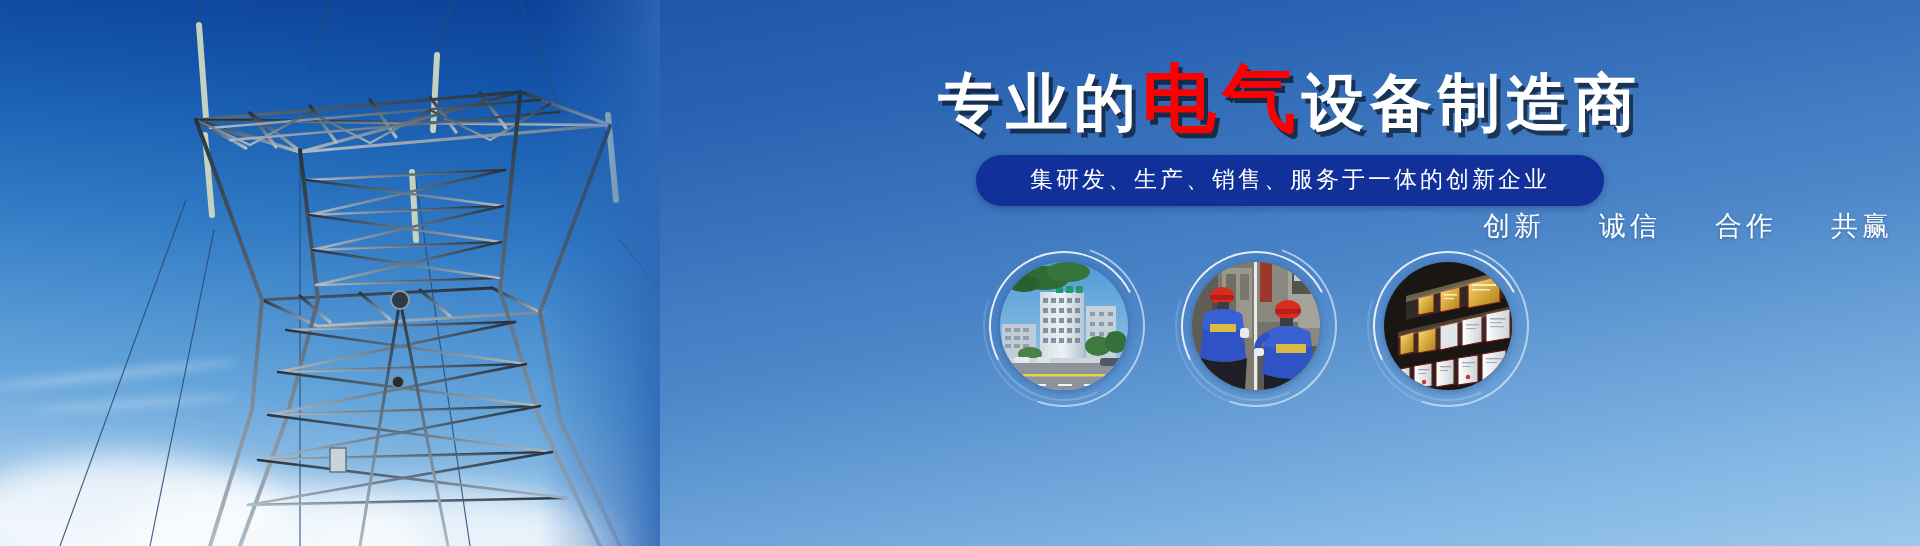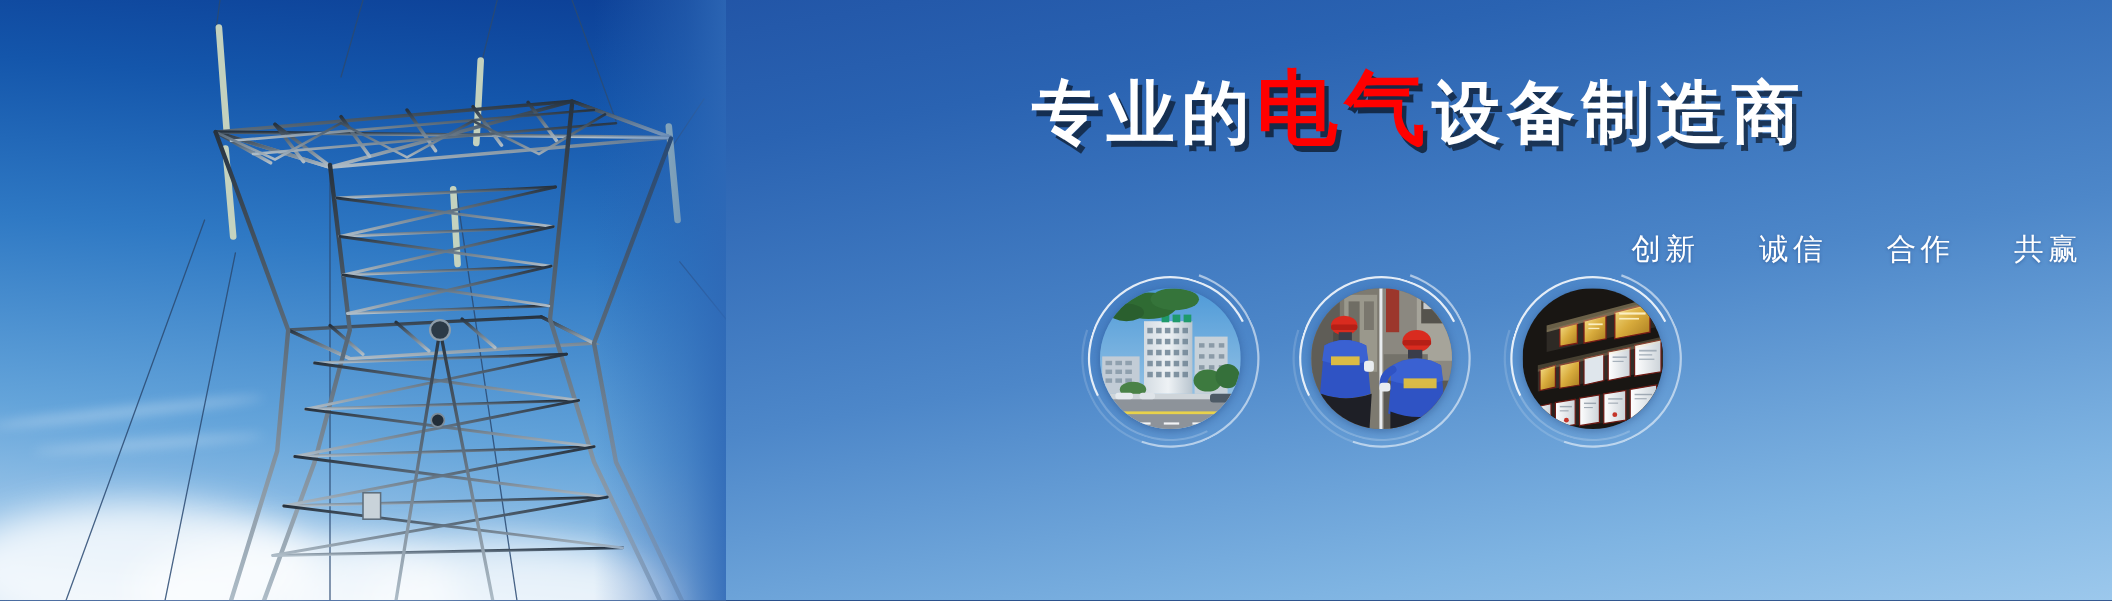--- a/index.html
+++ b/index.html
@@ -197,20 +197,23 @@
       </g>
     </svg>
   </div>
 
   <div class="content">
 
     <div class="headline">
       <span class="w">专业的</span><span class="r">电气</span><span class="w">设备制造商</span>
     </div>
 
+    <div class="pill-wrap">
+      <div class="pill">集研发、生产、销售、服务于一体的创新企业</div>
+    </div>
 
     <div class="keywords">
       <span>创新</span><span>诚信</span><span>合作</span><span>共赢</span>
     </div>
 
     <div class="circles">
 
       <div class="circ a">
         <div class="ring r1"></div>
         <div class="ring r2"></div>

